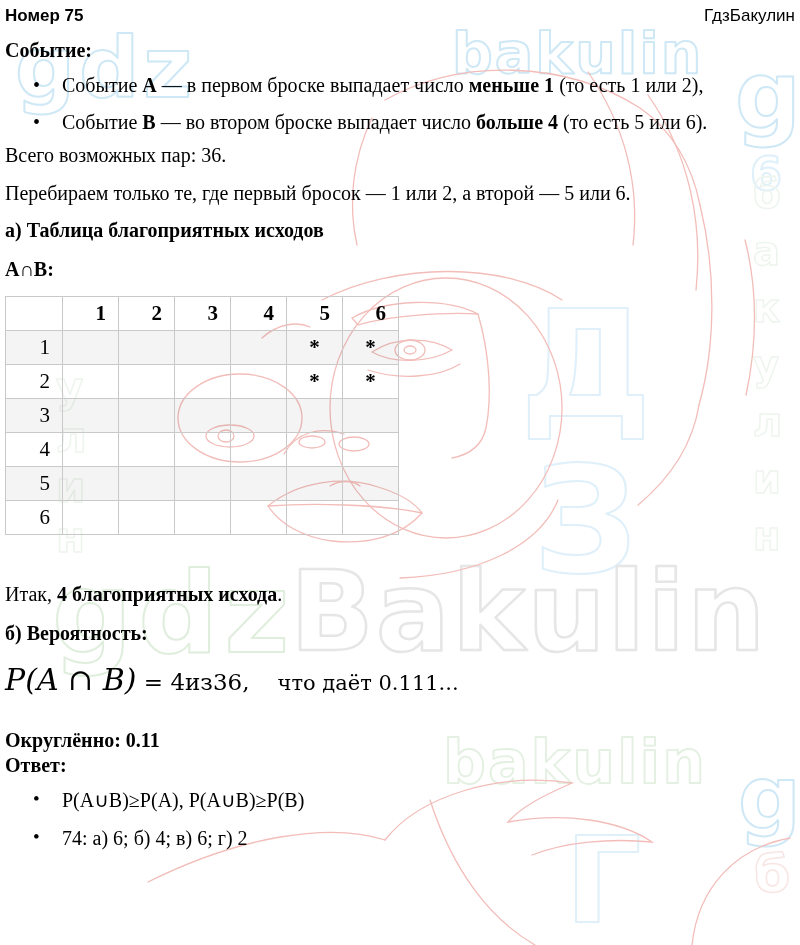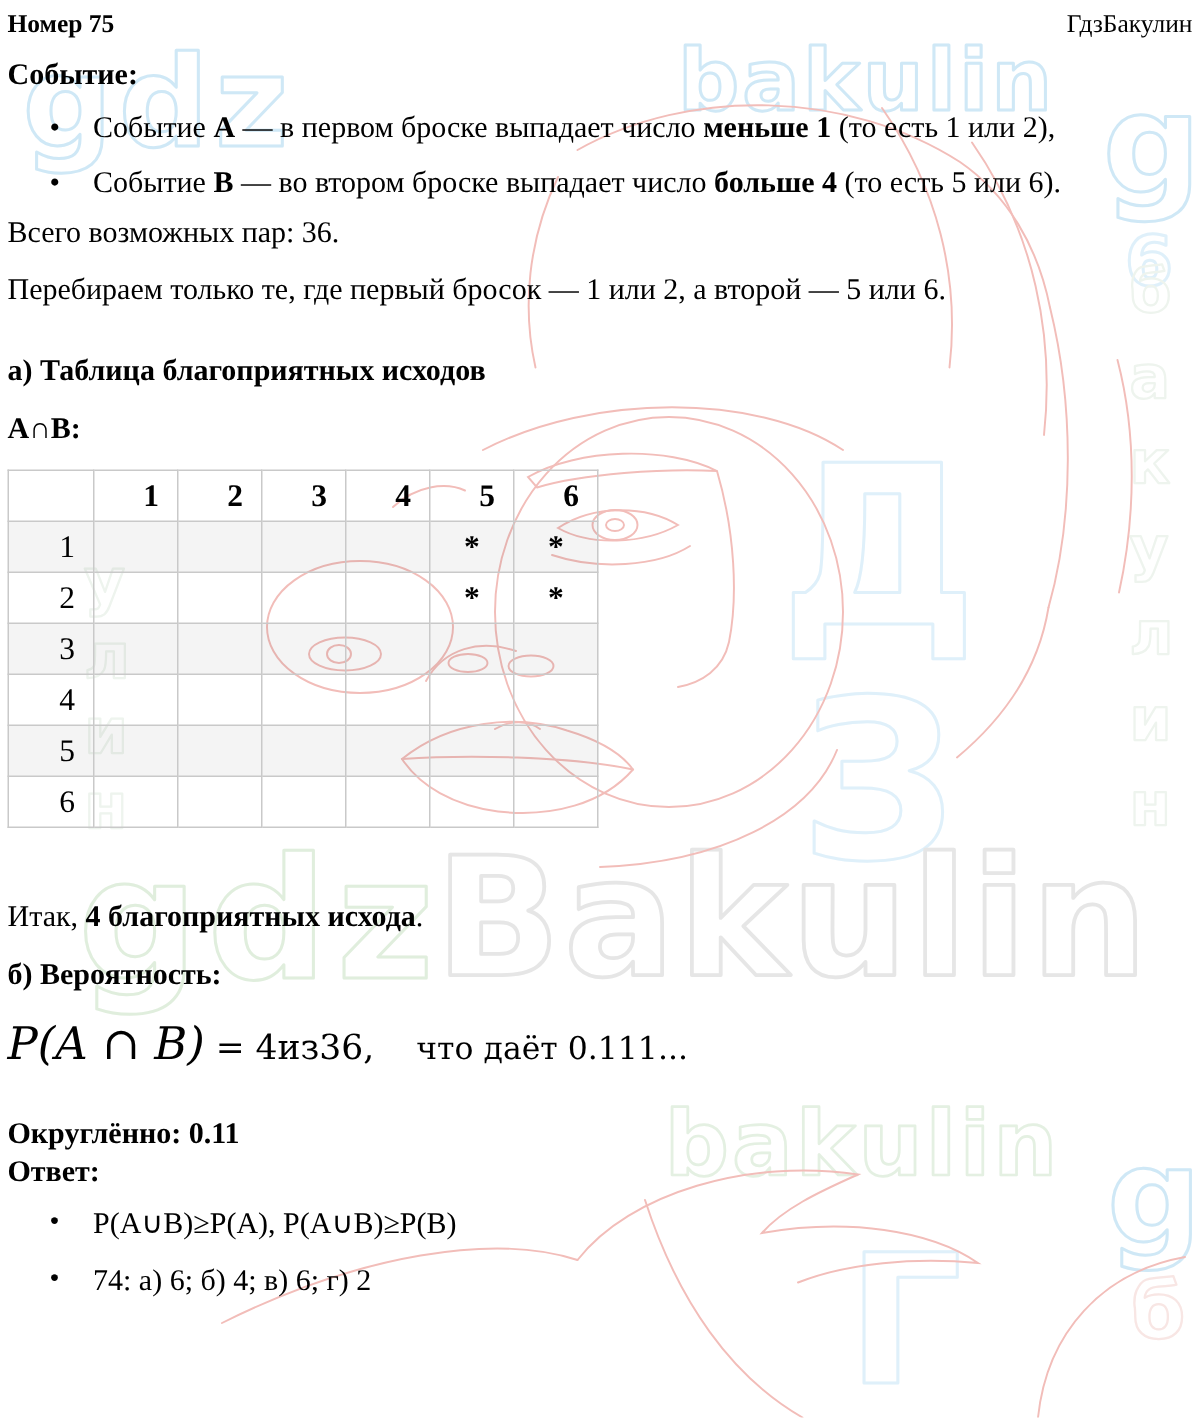--- a/index.html
+++ b/index.html
@@ -18,33 +18,33 @@
   .wm-blue-light{stroke:#dff0fa;stroke-width:2;}
   .wm-gray{stroke:#e6e6e6;stroke-width:2.5;}
   .wm-green{stroke:#e0eedd;stroke-width:2;}
   .wm-green-sm{stroke:#e4f0e2;stroke-width:1.8;}
   .wm-faint{stroke:#eef4ee;stroke-width:1.5;}
   .wm-pink-faint{stroke:#f8e6e4;stroke-width:1.5;}
   .face{stroke:#f2bdb9;stroke-width:1.3;fill:none;stroke-linecap:round;}
   
   .content{position:relative;z-index:1;padding:0 5px;}
   .topbar{display:flex;justify-content:space-between;align-items:flex-start;
-    padding-top:6px;font-family:Liberation Serif, serif;font-size:17px;}
+    padding-top:6px;font-family:Liberation Sans, sans-serif;font-size:17px;}
   .topbar .left{font-weight:bold;}
   .topbar .right{font-weight:normal;}
   .h-bold{font-weight:bold;font-size:20px;}
   .cond-head{margin-top:13px;}
   ul.blist{list-style:none;margin:10px 0 0 0;padding:0 0 0 57px;}
   ul.blist li{position:relative;font-size:20px;line-height:27px;max-width:660px;}
   ul.blist li + li{margin-top:10px;}
   ul.blist li::before{content:"\2022";position:absolute;left:-29px;top:0;font-size:20px;}
   .para{font-size:20px;line-height:22px;}
   .p-total{margin-top:8px;}
   .p-filter{margin-top:16px;}
-  .p-section-a{margin-top:32px;}
+  .p-section-a{margin-top:15px;}
   .p-set{margin-top:17px;}
   
   table.outcome{border-collapse:collapse;margin-top:16px;table-layout:fixed;}
   table.outcome th,table.outcome td{
     border:1px solid #c9c9c9;font-size:21px;padding:0;
     height:33px;vertical-align:middle;background:transparent;
   }
   table.outcome th{width:43px;}
   table.outcome th.corner, table.outcome tbody th{width:44px;}
   table.outcome thead th{font-weight:bold;text-align:right;padding-right:12px;}

